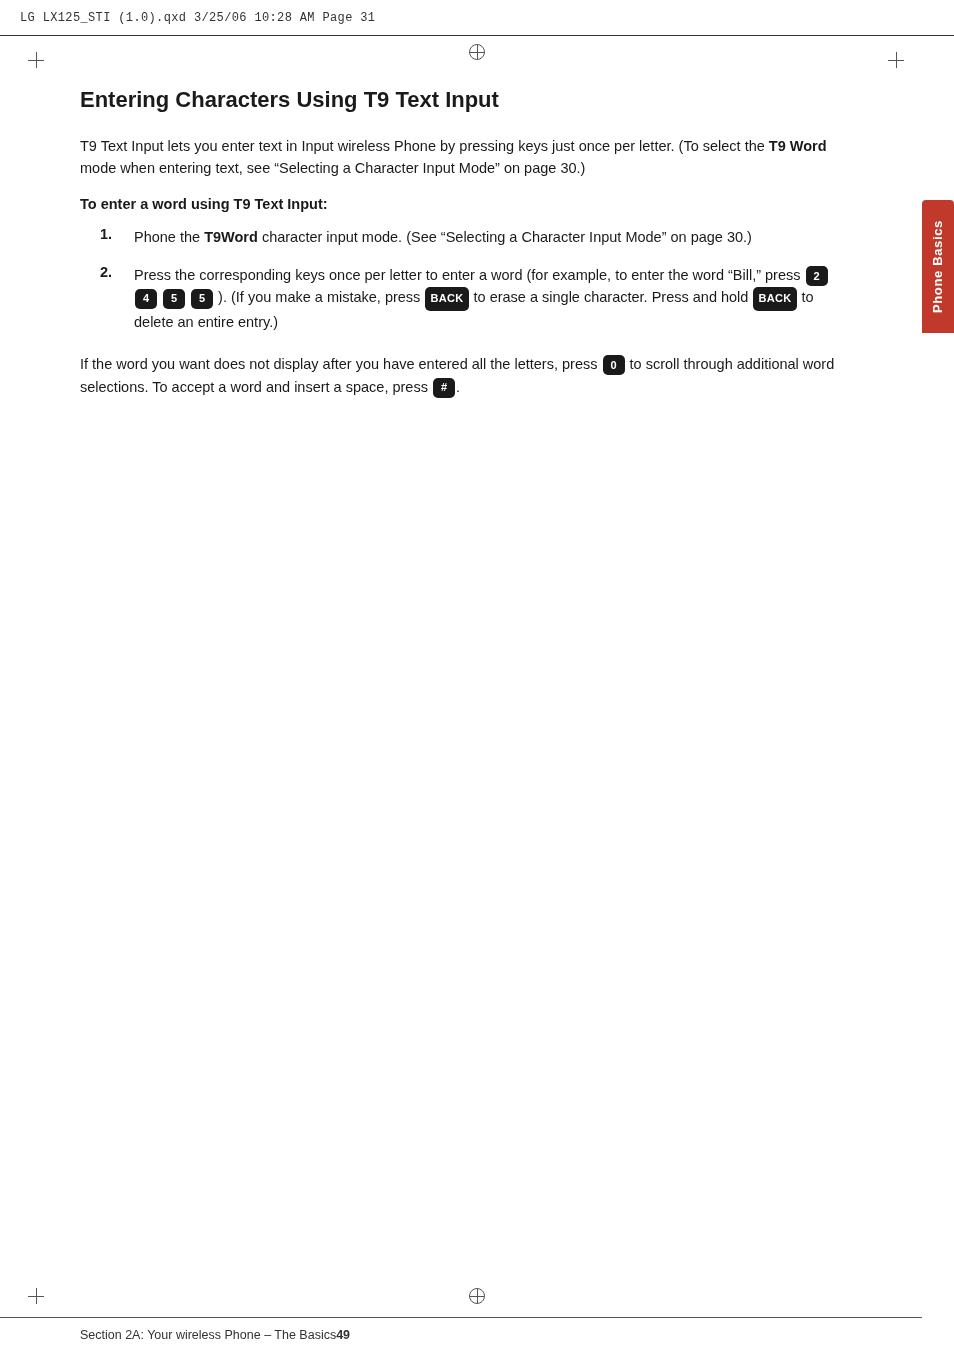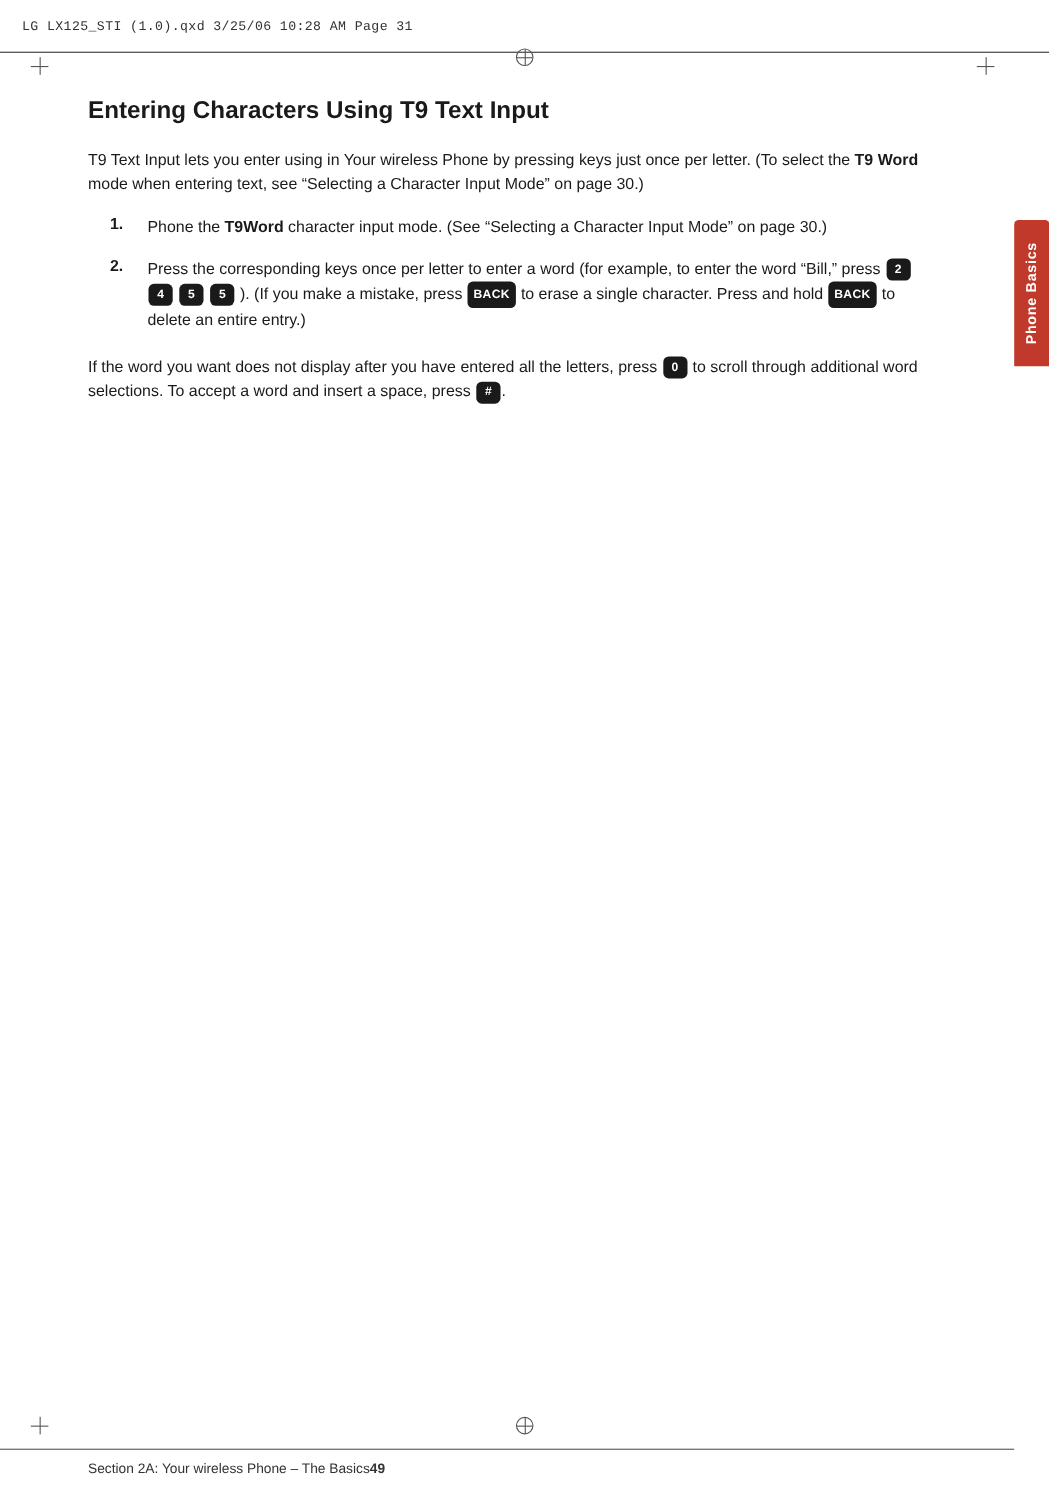--- a/index.html
+++ b/index.html
@@ -13,21 +13,21 @@
       color: #1a1a1a;
       position: relative;
     }
 
     
     .header-bar {
       position: absolute;
       top: 0;
       left: 0;
       right: 0;
-      height: 48px;
+      height: 36px;
       border-bottom: 1px solid #333;
       display: flex;
       align-items: center;
       padding: 0 20px;
     }
 
     .header-text {
       font-size: 12px;
       font-family: 'Courier New', monospace;
       color: #333;
@@ -277,24 +277,25 @@
 
 <div class="sidebar-tab">
   <span>Phone Basics</span>
 </div>
 
 <div class="main-content">
 
   <h1 class="page-title">Entering Characters Using T9 Text Input</h1>
 
   <p class="body-para">
-    <span>T9 Text Input lets you enter using in Your wireless Phone by pressing keys just once per letter. (To select the </span><strong>T9 Word</strong><span> mode when entering text, see “Selecting a Character Input Mode” on page 30.)</span>
+    <span>T9 Text Input lets you enter text in Input wireless Phone by pressing keys just once per letter. (To select the </span><strong>T9 Word</strong><span> mode when entering text, see “Selecting a Character Input Mode” on page 30.)</span>
   </p>
 
 
+  <p class="instruction-heading">To enter a word using T9 Text Input:</p>
 
   <ol class="steps-list">
     <li>
       <span class="step-number">1.</span>
       <span class="step-content">
         <span>Phone the </span><strong>T9Word</strong><span> character input mode. (See “Selecting a Character Input Mode” on page 30.)</span>
       </span>
     </li>
     <li>
       <span class="step-number">2.</span>

